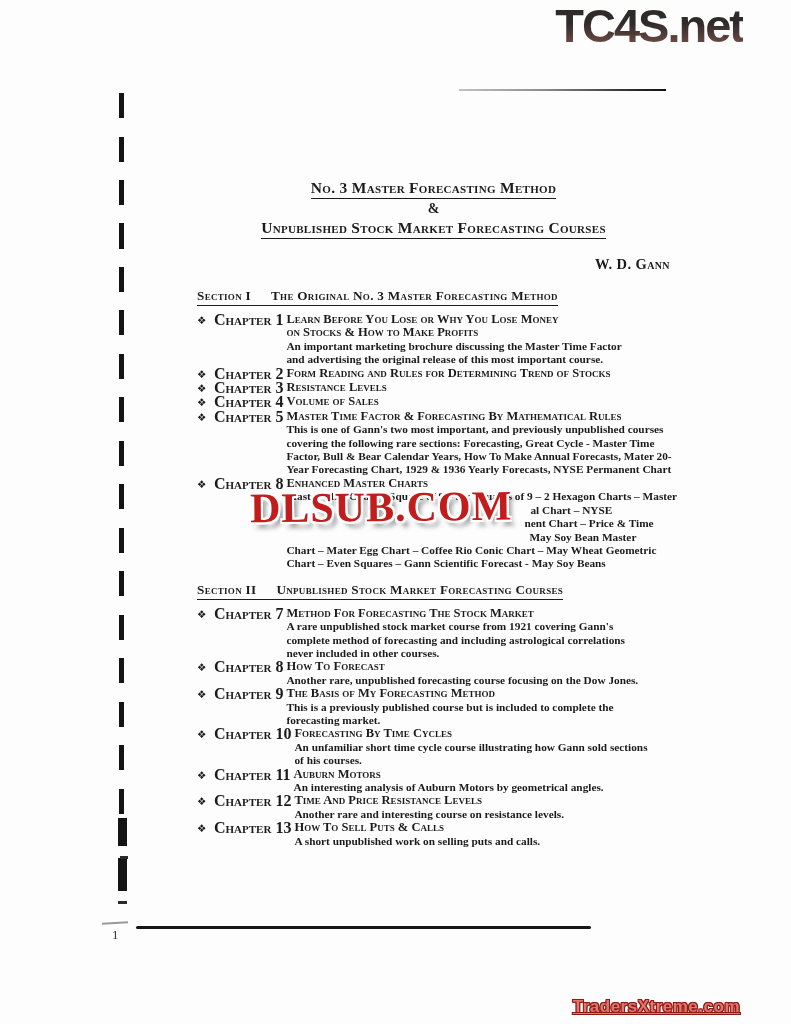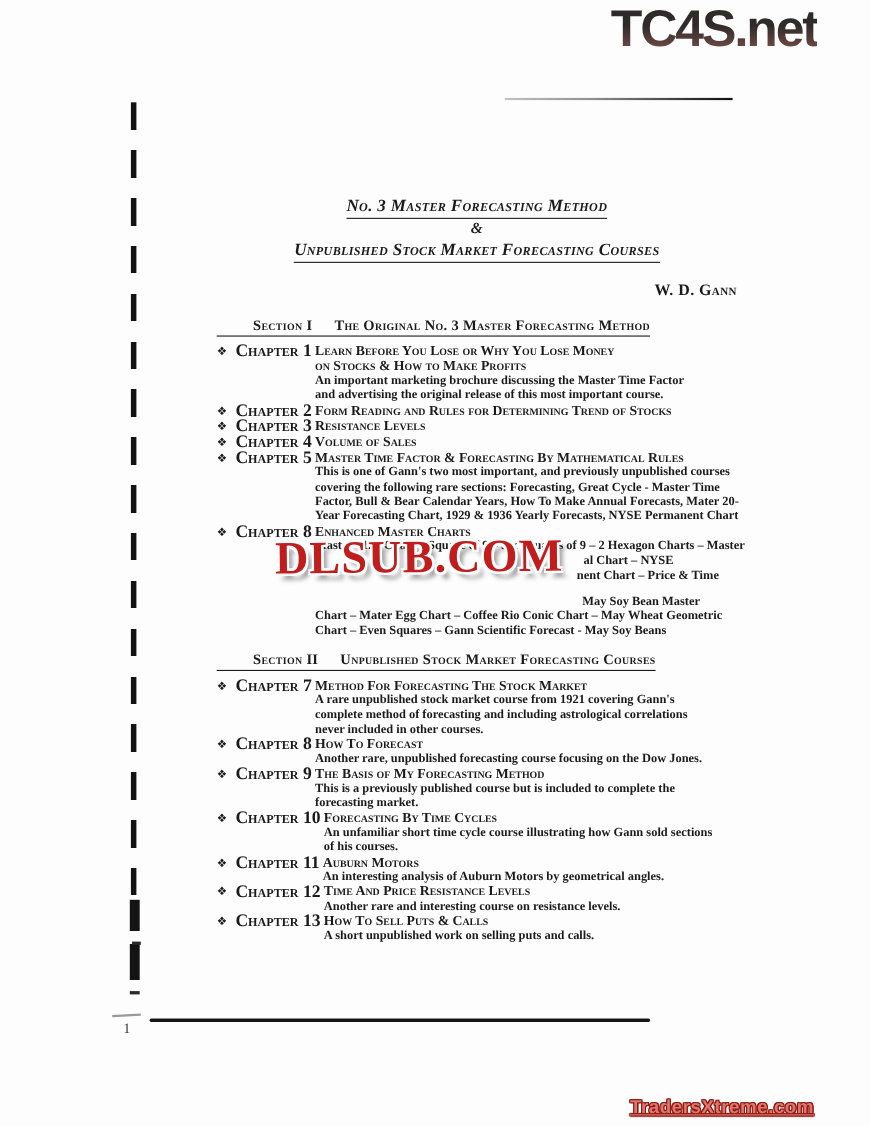--- a/index.html
+++ b/index.html
@@ -37,40 +37,40 @@
 
   .traders{position:absolute;right:8px;top:997px;font-family:"Liberation Sans",sans-serif;font-weight:700;
     font-size:17px;letter-spacing:.5px;color:var(--traders_fill,#e0766e);
     text-shadow:1px 0 var(--traders_outline,#8e1c13),-1px 0 var(--traders_outline,#8e1c13),
       0 1px var(--traders_outline,#8e1c13),0 -1px var(--traders_outline,#8e1c13),
       1px 1px var(--traders_outline,#8e1c13),-1px -1px var(--traders_outline,#8e1c13),
       1px -1px var(--traders_outline,#8e1c13),-1px 1px var(--traders_outline,#8e1c13);text-decoration:underline;}
 
   
   .content{position:absolute;left:197px;top:179px;width:473px;}
-  .doc-title{text-align:center;font-weight:700;font-style:italic;}
+  .doc-title{text-align:center;font-weight:700;}
   .title-line{font-size:15.5px;line-height:18px;font-variant:small-caps;letter-spacing:.3px;}
   .u{display:inline-block;border-bottom:1.6px solid #1b1b1b;padding-bottom:1px;}
   .title-amp{font-size:14px;line-height:16px;font-weight:700;margin:2px 0;}
   .author{text-align:right;font-size:14.5px;line-height:17px;font-weight:700;font-variant:small-caps;letter-spacing:.4px;margin-top:17px;}
 
   .sec-heading{display:inline-block;margin-top:15px;margin-bottom:7px;font-size:13.2px;line-height:16px;
     font-weight:700;font-variant:small-caps;letter-spacing:.3px;border-bottom:1.6px solid #1b1b1b;padding-bottom:1px;}
-  .sec-heading .sec-label{margin-right:20px;margin-left:33px;}
+  .sec-heading .sec-label{margin-right:20px;}
   .section-2 .sec-heading{margin-top:11px;}
 
   .chapter{display:flex;align-items:flex-start;}
   .bullet{width:17px;flex-shrink:0;font-family:"DejaVu Sans",sans-serif;font-size:10.5px;line-height:13.4px;padding-top:1px;}
   .ch-label{min-width:66px;flex-shrink:0;font-variant:small-caps;font-weight:700;font-size:16px;line-height:13.4px;white-space:nowrap;padding-right:3px;}
   .ch-title div{font-variant:small-caps;font-weight:700;font-size:12.5px;line-height:13.4px;white-space:nowrap;}
   .ch-desc div{font-weight:700;font-size:11.3px;line-height:13.4px;white-space:nowrap;}
   
   .ch6-desc div:nth-child(2){margin-left:244px;}
   .ch6-desc div:nth-child(3){margin-left:238px;}
-  .ch6-desc div:nth-child(4){margin-left:243px;margin-top:10px;}
+  .ch6-desc div:nth-child(4){margin-left:243px;}
 </style>
 </head>
 <body>
 
 <div class="page">
 
   <div class="binding"></div>
   <div class="binding-thick"></div>
   <div class="dash1"></div>
   <div class="dash2"></div>

